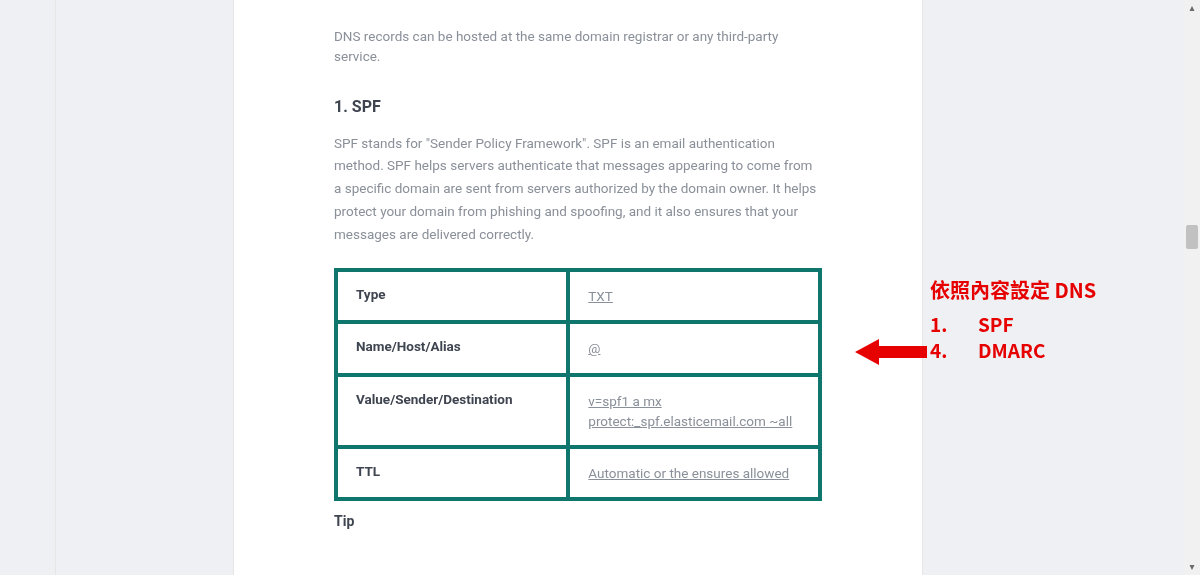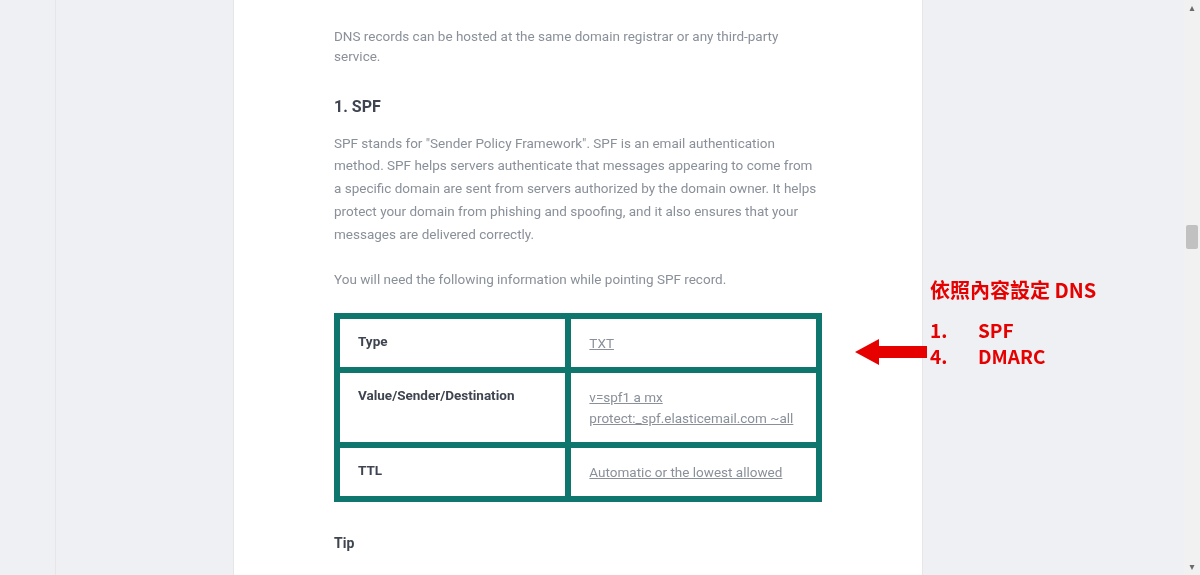--- a/index.html
+++ b/index.html
@@ -48,40 +48,40 @@
       line-height: 1.7;
       color: #8a9099;
       margin-bottom: 22px;
     }
     table.dns-table {
       width: 100%;
       border-collapse: collapse;
       margin-top: 10px;
     }
     table.dns-table td {
-      border: 6px solid #0f766e;
+      border: 4px solid #0f766e;
       padding: 14px 18px;
       font-size: 13.5px;
       vertical-align: top;
     }
     table.dns-table td.label {
       width: 48%;
       color: #3f4550;
       font-weight: 700;
     }
     table.dns-table td.value {
       color: #8a9099;
       line-height: 1.5;
       text-decoration: underline;
     }
     .tip-heading {
       font-size: 14px;
       font-weight: 700;
       color: #3f4550;
-      margin-top: 33px;
+      margin-top: 12px;
       margin-bottom: 18px;
     }
     
     .annotation {
       position: absolute;
       left: 930px;
       top: 277px;
       width: 260px;
       color: #e60000;
       font-weight: 700;
@@ -90,21 +90,21 @@
       position: absolute;
       left: -75px;
       top: 60px;
       width: 72px;
       height: 30px;
     }
     .annotation .arrow svg { display: block; }
     .annotation .title {
       font-size: 20px;
       line-height: 1.3;
-      margin-bottom: 14px;
+      margin-bottom: 8px;
       font-family: "Noto Sans CJK TC", "Microsoft JhengHei", sans-serif;
     }
     .annotation ol {
       list-style: none;
       padding-left: 0;
     }
     .annotation li {
       font-size: 19px;
       line-height: 1.35;
       font-family: "Noto Sans CJK TC", "Microsoft JhengHei", sans-serif;
@@ -154,35 +154,38 @@
 
   <div class="paper">
     <div class="content">
 
       <p class="intro-text">DNS records can be hosted at the same domain registrar or any third-party service.</p>
 
       <h3 class="section-heading">1. SPF</h3>
 
       <p class="para">SPF stands for "Sender Policy Framework". SPF is an email authentication method. SPF helps servers authenticate that messages appearing to come from a specific domain are sent from servers authorized by the domain owner. It helps protect your domain from phishing and spoofing, and it also ensures that your messages are delivered correctly.</p>
 
-      <p class="para">You will need the following information while pointing SPF record.</p>
 
       <table class="dns-table">
         <tbody>
             <tr>
           <td class="label">Type</td>
           <td class="value">TXT</td>
         </tr>
         <tr>
+          <td class="label">Name/Host/Alias</td>
+          <td class="value">@</td>
+        </tr>
+        <tr>
           <td class="label">Value/Sender/Destination</td>
           <td class="value">v=spf1 a mx protect:_spf.elasticemail.com ~all</td>
         </tr>
         <tr>
           <td class="label">TTL</td>
-          <td class="value">Automatic or the lowest allowed</td>
+          <td class="value">Automatic or the ensures allowed</td>
         </tr>
       </tbody>
         </table>
 
       <div class="tip-heading">Tip</div>
 
     </div>
   </div>
 
   <div class="annotation">

